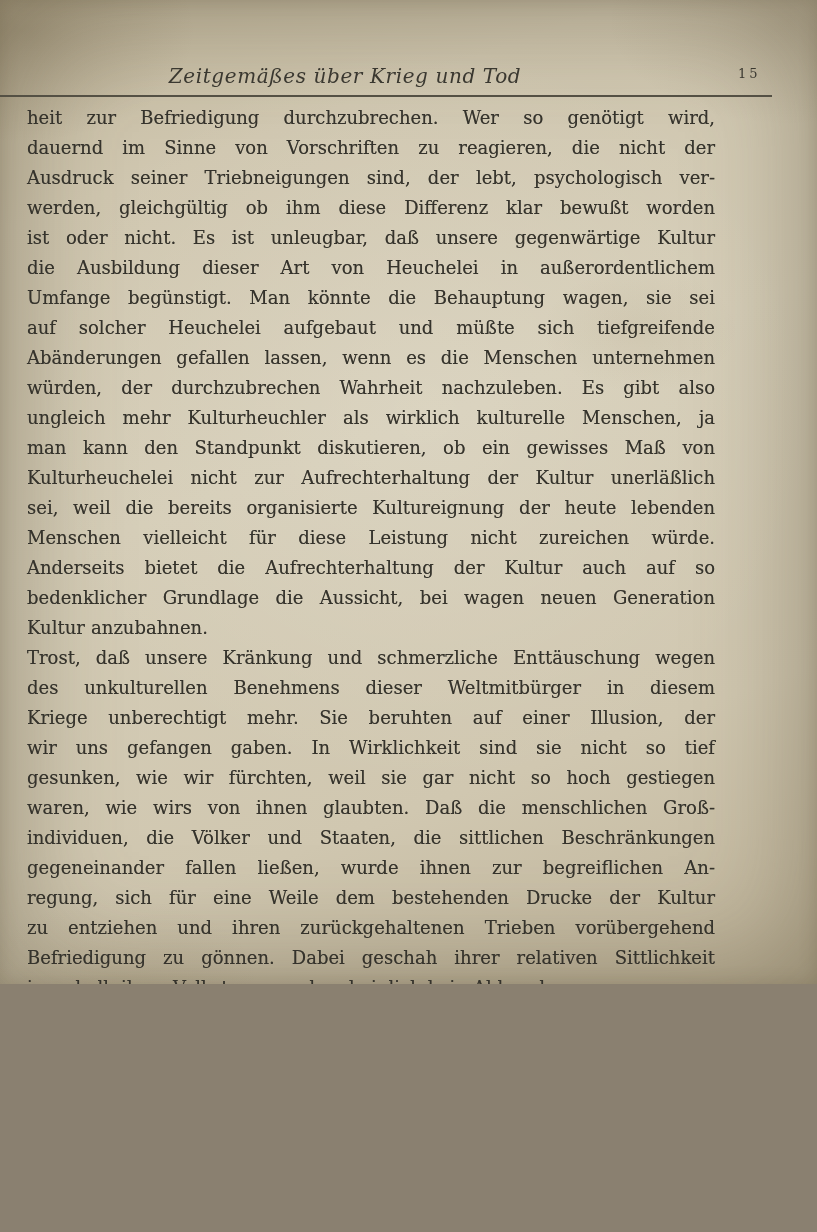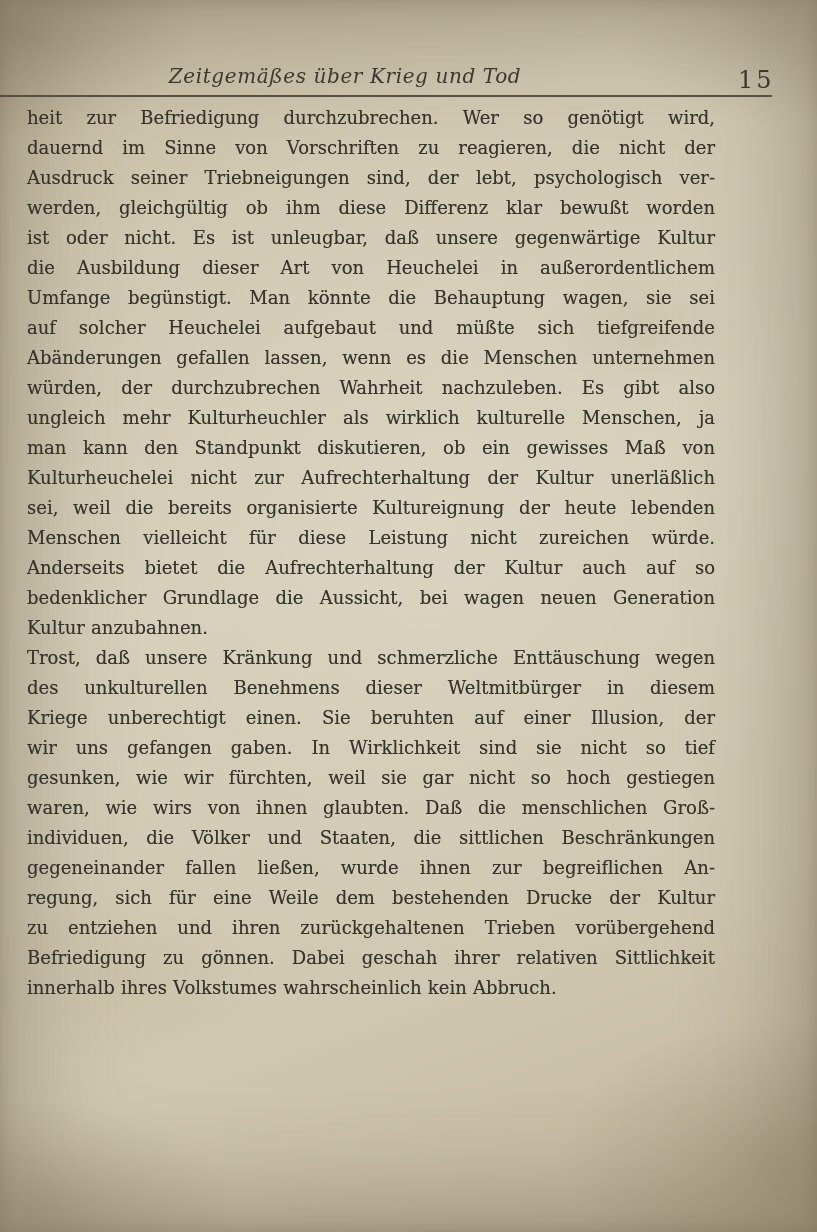--- a/index.html
+++ b/index.html
@@ -4,21 +4,21 @@
 <style>
   * { box-sizing: border-box; }
   html, body { margin: 0; padding: 0; }
   body {
     width: 817px; height: 1232px;
     background: #8a8070;
     font-family: "DejaVu Serif", "Liberation Serif", serif;
   }
   .paper {
     position: relative;
-    width: 817px; height: 1232px;
+    width: 817px; height: 984px;
     overflow: hidden;
     background:
       radial-gradient(ellipse 70% 55% at 52% 42%, rgba(255,255,250,0.14), rgba(255,255,250,0) 70%),
       linear-gradient(160deg, #c3b99f 0%, #d0c7b0 18%, #d5cdb7 45%, #d0c7b0 75%, #bfb49a 100%);
     box-shadow:
       inset 0 0 110px 18px rgba(80,68,44,0.38),
       inset 0 0 18px rgba(80,68,44,0.22);
     color: #35332c;
     padding-left: 7px;
   }
@@ -37,21 +37,21 @@
     text-align: center;
   }
   .running-title {
     font-style: italic;
     font-size: 20px;
     letter-spacing: 0.6px;
     color: #3a3830;
   }
   .page-number {
     position: absolute; top: 66px; left: 738px;
-    font-size: 24px;
+    font-size: 13px;
     letter-spacing: 3px;
     color: #3a3830;
   }
   .header-rule {
     position: absolute; top: 95px; left: 0;
     width: 772px; height: 2px;
     background: #545044;
   }
   .body-text {
     position: absolute; top: 103px; left: 27px;
@@ -98,21 +98,21 @@
       <div class="line">sei, weil die bereits organisierte Kultureignung der heute lebenden</div>
       <div class="line">Menschen vielleicht für diese Leistung nicht zureichen würde.</div>
       <div class="line">Anderseits bietet die Aufrechterhaltung der Kultur auch auf so</div>
       <div class="line">bedenklicher Grundlage die Aussicht, bei wagen neuen Generation</div>
       <div class="line last">Kultur anzubahnen.</div>
     </div>
 
     <div class="paragraph">
       <div class="line">Trost, daß unsere Kränkung und schmerzliche Enttäuschung wegen</div>
       <div class="line">des unkulturellen Benehmens dieser Weltmitbürger in diesem</div>
-      <div class="line">Kriege unberechtigt einen. Sie beruhten auf einer Illusion, der</div>
+      <div class="line">Kriege unberechtigt mehr. Sie beruhten auf einer Illusion, der</div>
       <div class="line">wir uns gefangen gaben. In Wirklichkeit sind sie nicht so tief</div>
       <div class="line">gesunken, wie wir fürchten, weil sie gar nicht so hoch gestiegen</div>
       <div class="line">waren, wie wirs von ihnen glaubten. Daß die menschlichen Groß-</div>
       <div class="line">individuen, die Völker und Staaten, die sittlichen Beschränkungen</div>
       <div class="line">gegeneinander fallen ließen, wurde ihnen zur begreiflichen An-</div>
       <div class="line">regung, sich für eine Weile dem bestehenden Drucke der Kultur</div>
       <div class="line">zu entziehen und ihren zurückgehaltenen Trieben vorübergehend</div>
       <div class="line">Befriedigung zu gönnen. Dabei geschah ihrer relativen Sittlichkeit</div>
       <div class="line last">innerhalb ihres Volkstumes wahrscheinlich kein Abbruch.</div>
     </div>

